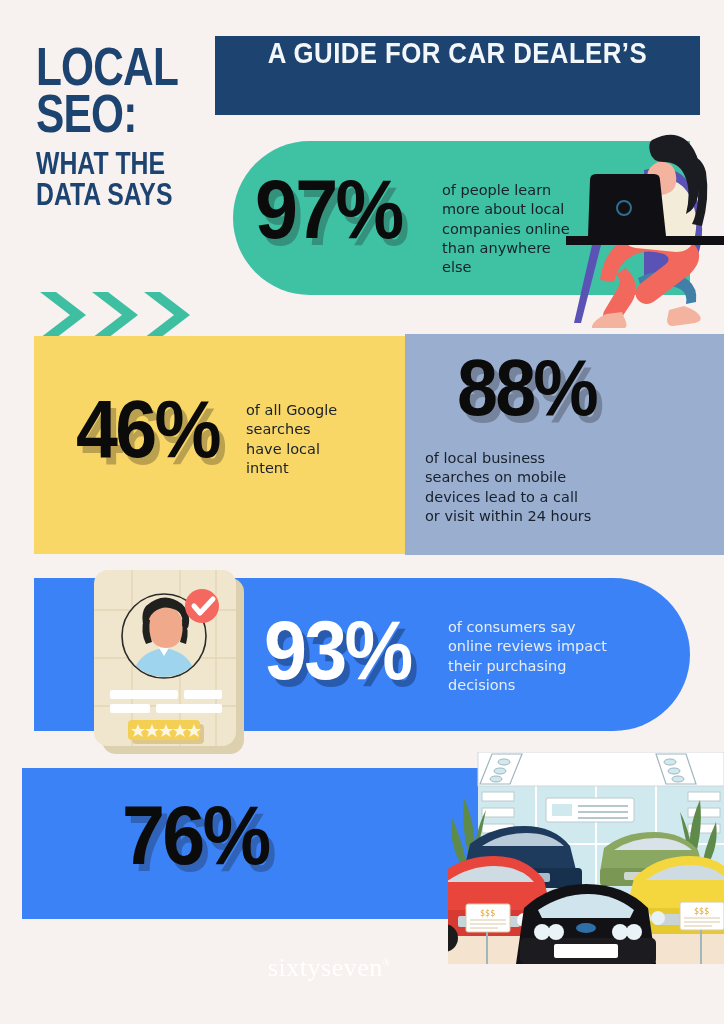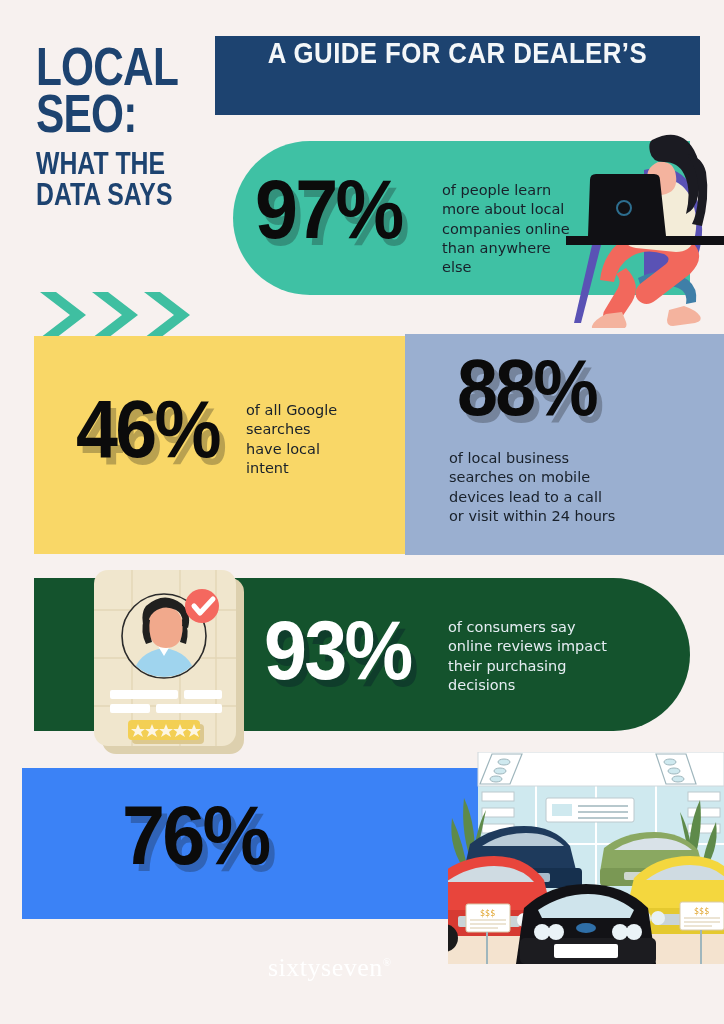--- a/index.html
+++ b/index.html
@@ -80,25 +80,25 @@
   #desc97{position:absolute;left:192px;top:40px;width:160px;margin-left:17px;}
 
   
   #card46{left:34px;top:336px;width:406px;height:218px;background:#f9d767;}
   #pct46{position:absolute;left:42px;top:52px;font-size:82px;}
   #desc46{position:absolute;left:212px;top:65px;width:140px;}
 
   
   #card88{left:405px;top:334px;width:285px;height:221px;background:#9aafd0;padding-left:40px;}
   #pct88{position:absolute;left:52px;top:14px;font-size:80px;}
-  #desc88{position:absolute;left:20px;top:115px;width:252px;margin-left:24px;}
+  #desc88{position:absolute;left:20px;top:115px;width:252px;}
 
   
   #card93{left:34px;top:578px;width:656px;height:153px;
-    background:#14532d;border-radius:0 77px 77px 0;}
+    background:#3b82f6;border-radius:0 77px 77px 0;}
   #pct93{position:absolute;left:230px;top:30px;font-size:84px;}
   #desc93{position:absolute;left:414px;top:40px;width:200px;}
 
   
   #card76{left:22px;top:768px;width:571px;height:151px;background:#3b82f6;}
   #pct76{position:absolute;left:100px;top:25px;font-size:84px;}
   #desc76{position:absolute;left:268px;top:37px;width:168px;}
 
   
   .illus{position:absolute;}

